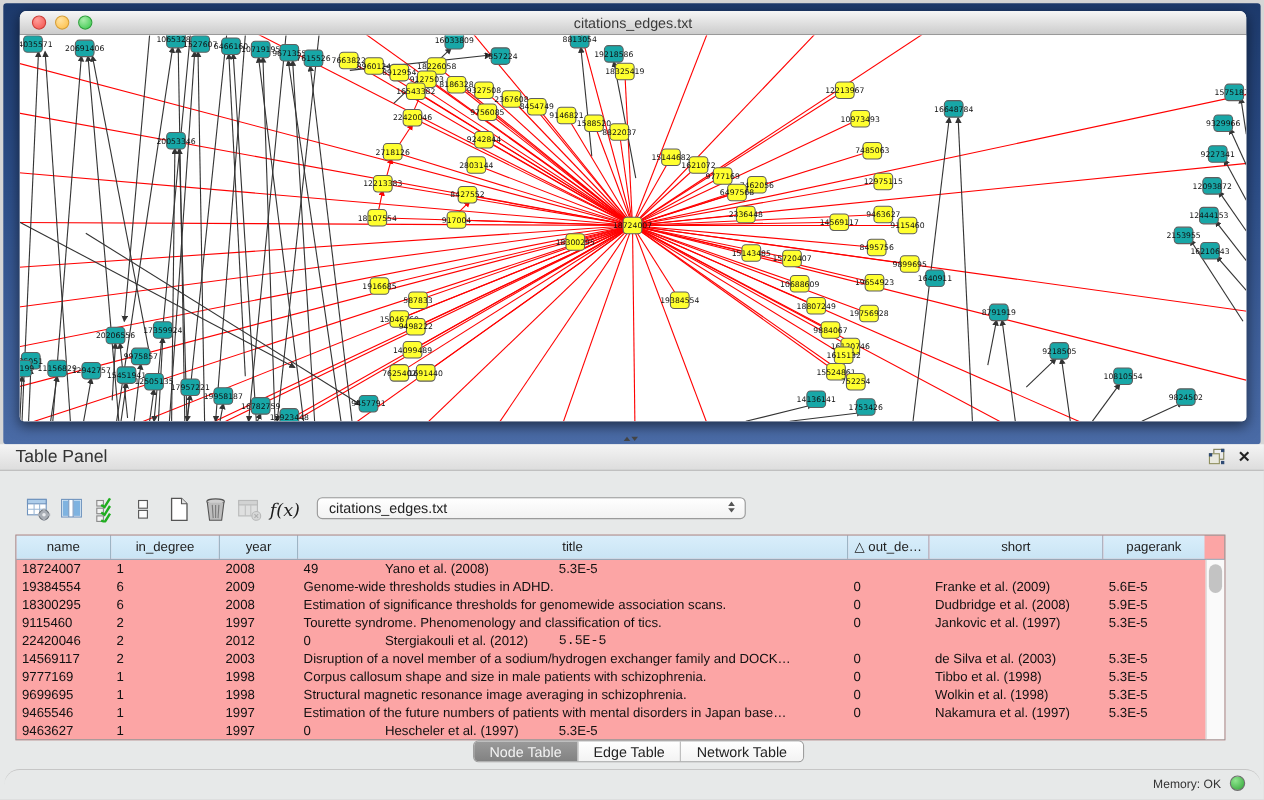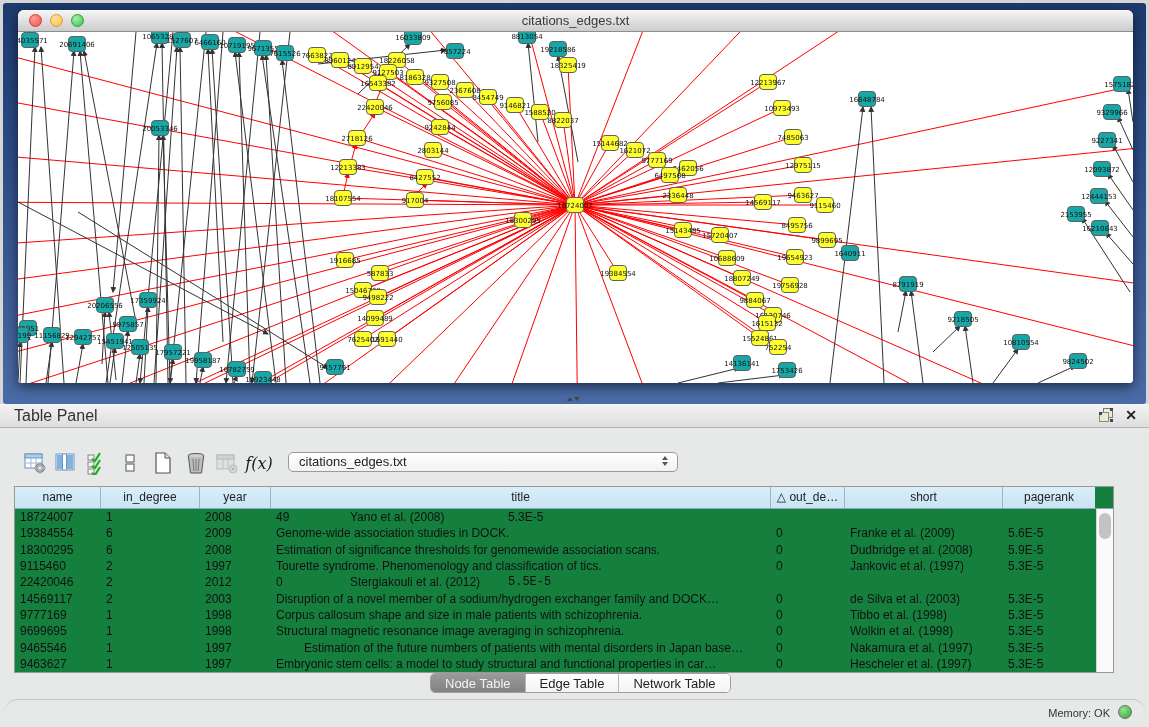--- a/index.html
+++ b/index.html
@@ -63,21 +63,21 @@
     position:absolute;left:288px;top:24px;width:390px;height:20px;
     background:linear-gradient(#ffffff,#f2f2f2);border:1px solid #9a9a9a;border-radius:5px;
     box-sizing:border-box;font-size:13px;color:#222;line-height:18px;padding-left:10px;
   }
   .combo-arrows{position:absolute;right:9px;top:3px;display:flex;flex-direction:column;gap:2px;align-items:center;}
   .combo-arrows .up{width:0;height:0;border-left:3px solid transparent;border-right:3px solid transparent;border-bottom:4px solid #555;}
   .combo-arrows .dn{width:0;height:0;border-left:3px solid transparent;border-right:3px solid transparent;border-top:4px solid #555;}
   
   .tablebox{
     position:absolute;left:14px;top:82px;width:1098px;height:185px;
-    background:#15803d;border:1px solid #989898;box-sizing:content-box;
+    background:#fca5a5;border:1px solid #989898;box-sizing:content-box;
   }
   .thead{display:flex;height:22px;border-bottom:1px solid #8fa8b8;box-sizing:border-box;}
   .th{
     background:linear-gradient(#d9eefb,#c9e4f4);border-right:1px solid #9db4c4;box-sizing:border-box;
     font-size:12px;color:#222;text-align:center;line-height:21px;
     white-space:nowrap;overflow:hidden;flex-shrink:0;
   }
   .th:last-of-type{border-right:none;}
   .tbody{position:relative;height:163px;overflow:hidden;}
   .tr{display:flex;height:16.3px;align-items:center;}
@@ -811,21 +811,21 @@
           <div class="td" style="width: 99px;">1</div>
           <div class="td" style="width: 71px;">2008</div>
           <div class="td" style="width: 74px;">49</div>
           <div class="td" style="width: 158px;">Yano et al. (2008)</div>
           <div class="td" style="width: 92px;">5.3E-5</div>
         </div>
         <div class="tr">
           <div class="td" style="width: 86px;">19384554</div>
           <div class="td" style="width: 99px;">6</div>
           <div class="td" style="width: 71px;">2009</div>
-          <div class="td" style="width: 500px;">Genome-wide association studies in DOCK.</div>
+          <div class="td" style="width: 500px;">Genome-wide thresholds studies in ADHD.</div>
           <div class="td" style="width: 74px;">0</div>
           <div class="td" style="width: 158px;">Franke et al. (2009)</div>
           <div class="td" style="width: 92px;">5.6E-5</div>
         </div>
         <div class="tr">
           <div class="td" style="width: 86px;">18300295</div>
           <div class="td" style="width: 99px;">6</div>
           <div class="td" style="width: 71px;">2008</div>
           <div class="td" style="width: 500px;">Estimation of significance thresholds for genomewide association scans.</div>
           <div class="td" style="width: 74px;">0</div>
@@ -873,30 +873,29 @@
           <div class="td" style="width: 71px;">1998</div>
           <div class="td" style="width: 500px;">Structural magnetic resonance image averaging in schizophrenia.</div>
           <div class="td" style="width: 74px;">0</div>
           <div class="td" style="width: 158px;">Wolkin et al. (1998)</div>
           <div class="td" style="width: 92px;">5.3E-5</div>
         </div>
         <div class="tr">
           <div class="td" style="width: 86px;">9465546</div>
           <div class="td" style="width: 99px;">1</div>
           <div class="td" style="width: 71px;">1997</div>
-          <div class="td" style="width: 500px; text-align: center;">Estimation of the future numbers of patients with mental disorders in Japan base…</div>
+          <div class="td" style="width: 500px;">Estimation of the future numbers of patients with mental disorders in Japan base…</div>
           <div class="td" style="width: 74px;">0</div>
           <div class="td" style="width: 158px;">Nakamura et al. (1997)</div>
           <div class="td" style="width: 92px;">5.3E-5</div>
         </div>
         <div class="tr">
           <div class="td" style="width: 86px;">9463627</div>
           <div class="td" style="width: 99px;">1</div>
           <div class="td" style="width: 71px;">1997</div>
-          <div class="td" style="width: 500px;">Embryonic stem cells: a model to study structural and functional properties in car…</div>
           <div class="td" style="width: 74px;">0</div>
           <div class="td" style="width: 158px;">Hescheler et al. (1997)</div>
           <div class="td" style="width: 92px;">5.3E-5</div>
         </div>
       </div>
     <div class="vscroll">
       <span class="vthumb"></span>
     </div>
   </div>
 

